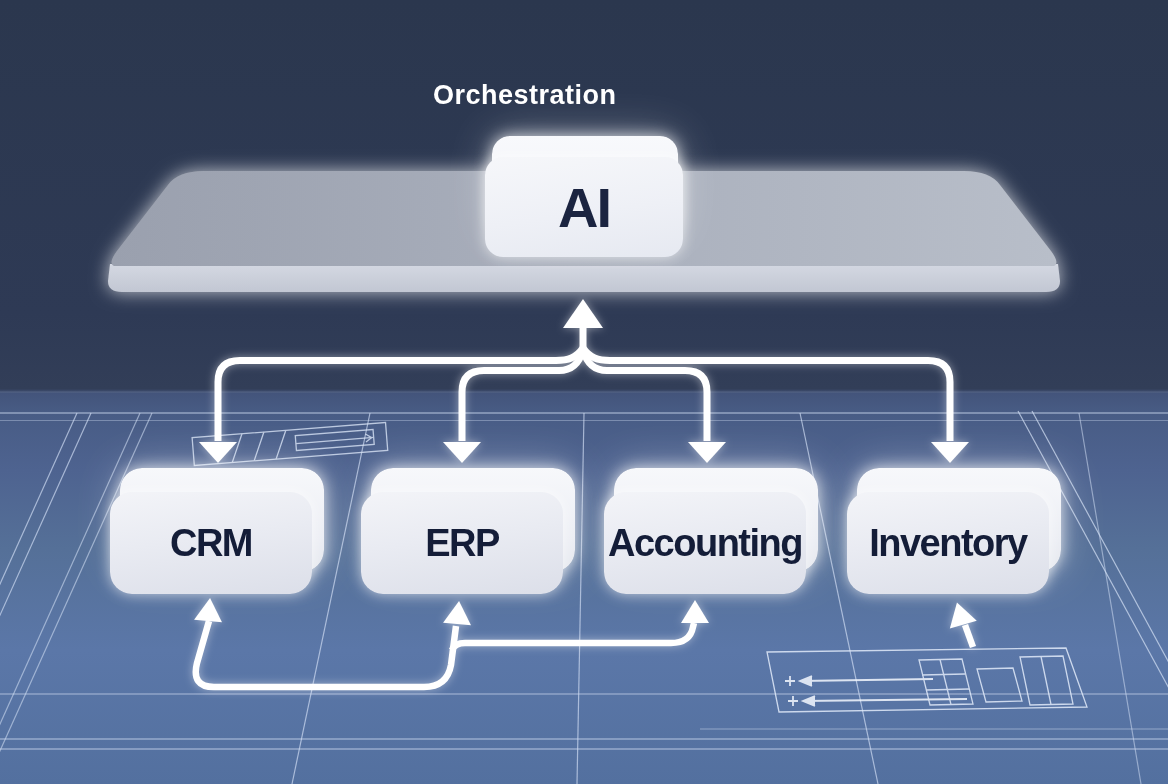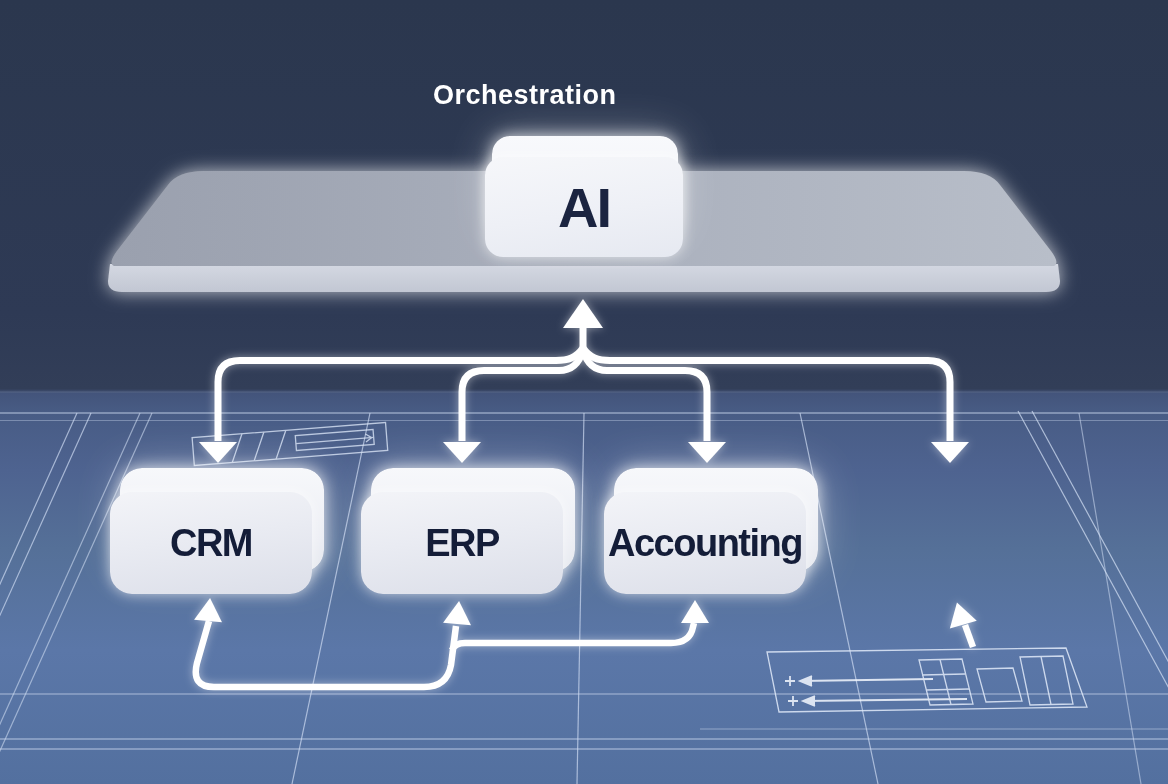--- a/index.html
+++ b/index.html
@@ -168,14 +168,20 @@
     </div>
   </div>
 
   <div class="node" style="left:604px;top:468px;width:202px;height:126px;padding-left:10px;">
     <div class="cap-back" style="left:10px;top:0;width:204px;height:104px;"></div>
     <div class="cap-face" style="left:0;top:24px;width:202px;height:102px;">
       <span class="node-label">Accounting</span>
     </div>
   </div>
 
+  <div class="node" style="left:847px;top:468px;width:202px;height:126px;">
+    <div class="cap-back" style="left:10px;top:0;width:204px;height:104px;"></div>
+    <div class="cap-face" style="left:0;top:24px;width:202px;height:102px;">
+      <span class="node-label">Inventory</span>
+    </div>
+  </div>
 
 </div>
 
 </body></html>

